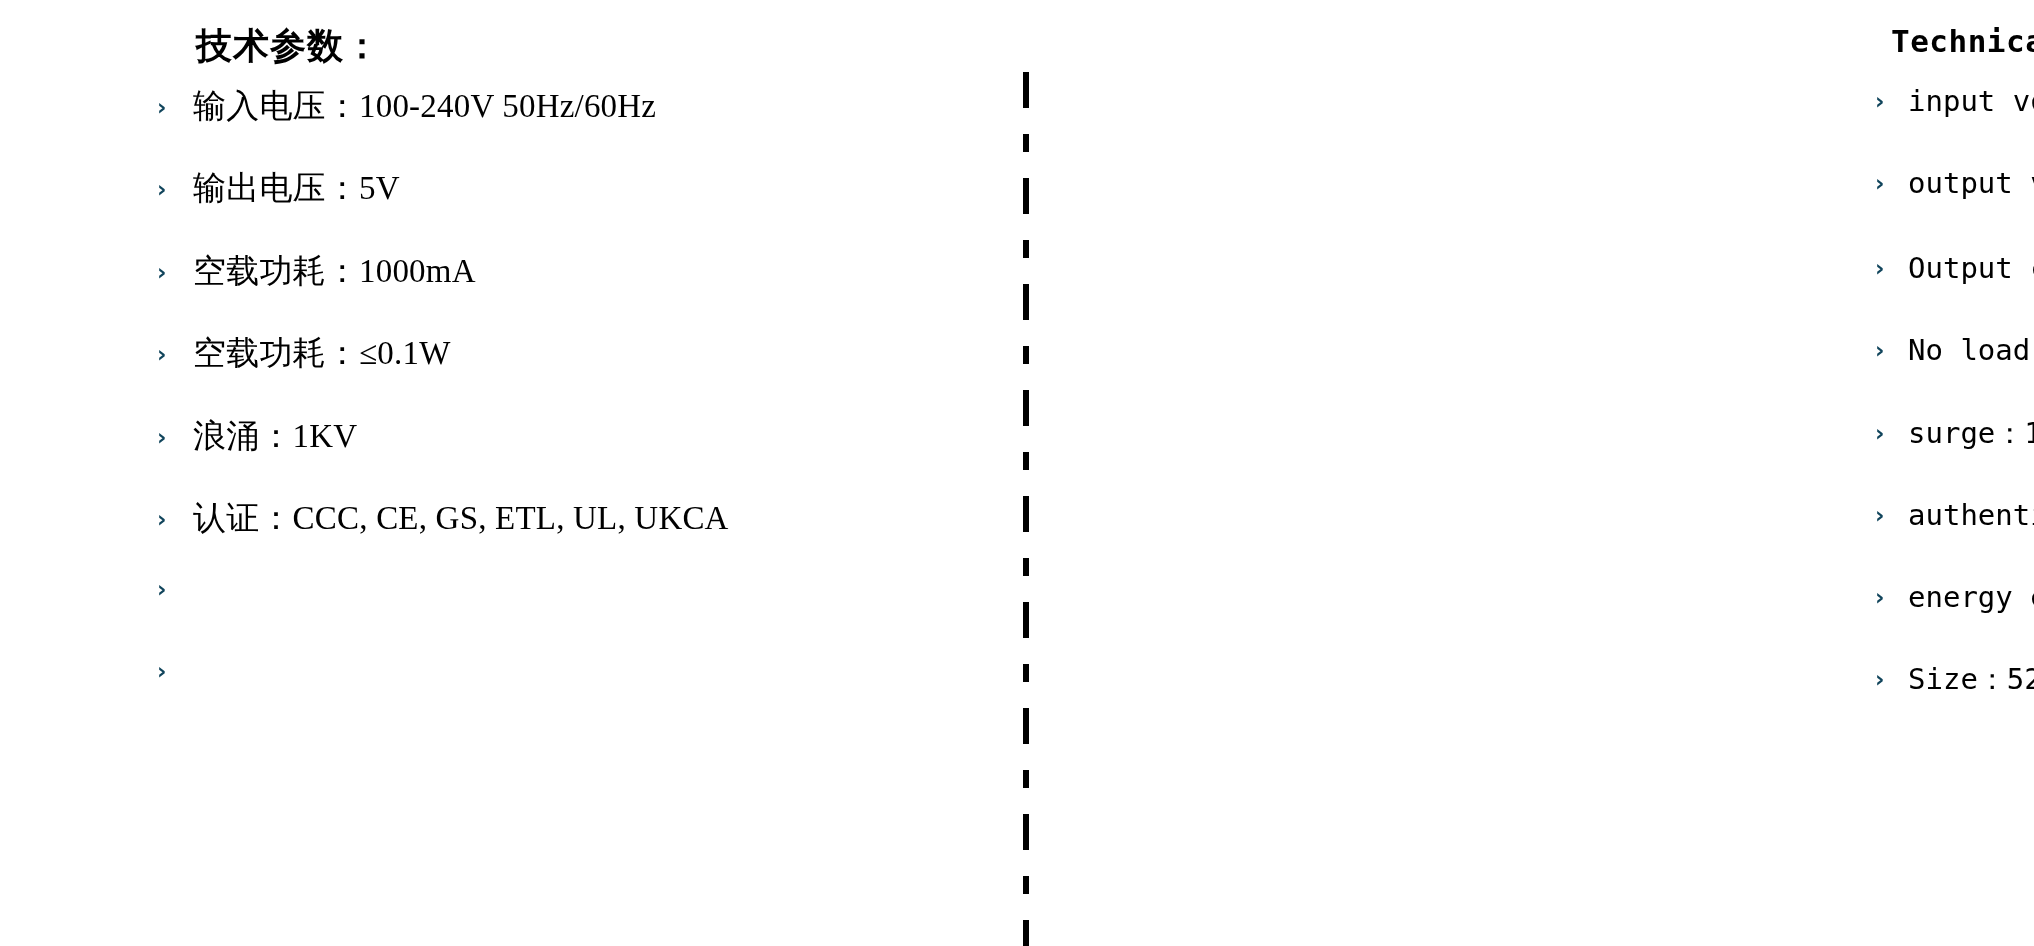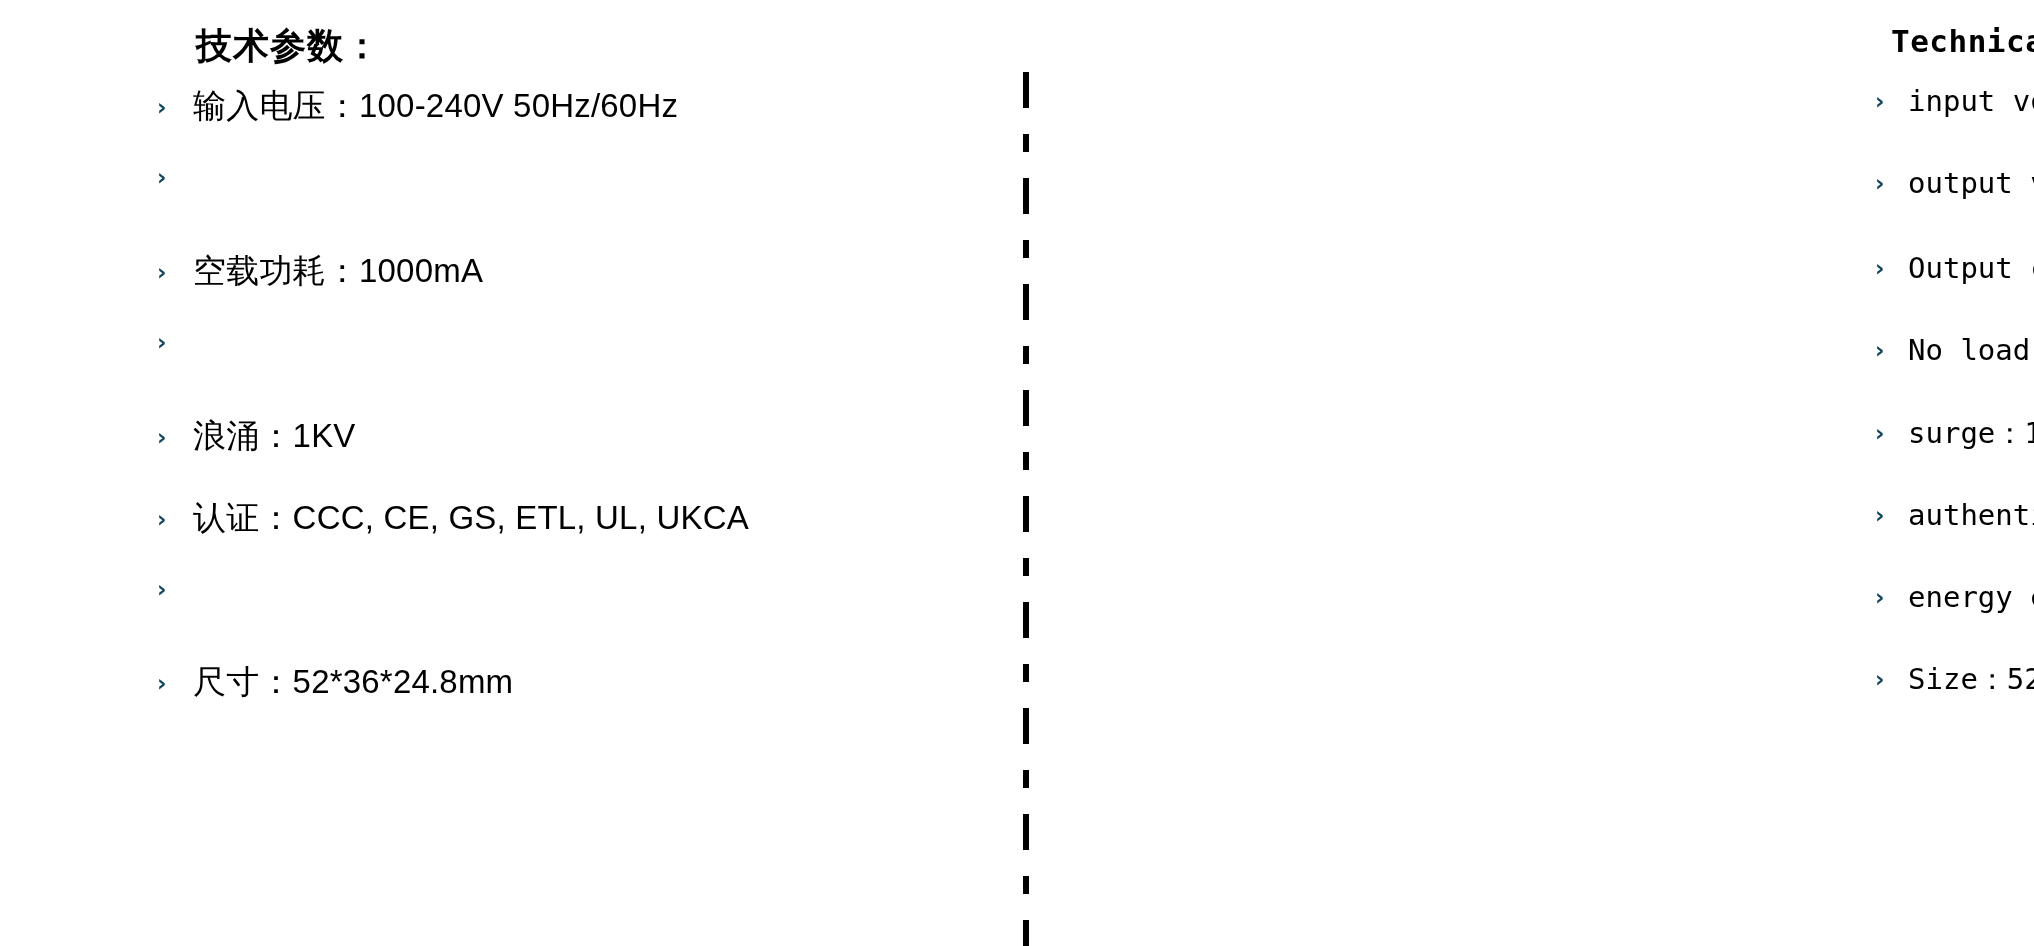--- a/index.html
+++ b/index.html
@@ -105,21 +105,21 @@
   }
 
   
   .column-cn .spec-row { left: 157px; }
   .column-cn .chevron {
     font-size: 23px;
     width: 36px;
     transform: translateY(-2px);
   }
   .column-cn .spec-text {
-    font-family: Liberation Sans, sans-serif;
+    font-family: Liberation Serif, serif;
     font-size: 33px;
     letter-spacing: 0.2px;
   }
 
   
   .column-en .spec-row { left: 849px; }
   .column-en .chevron {
     font-size: 23px;
     width: 33px;
     transform: translateY(-2px);
@@ -149,42 +149,43 @@
 
     <h1 class="col-title title-cn">技术参数：</h1>
 
     <ul class="spec-list">
       <li class="spec-row r0">
         <span class="chevron">›</span>
         <span class="spec-text">输入电压：100-240V 50Hz/60Hz</span>
       </li>
       <li class="spec-row r1">
         <span class="chevron">›</span>
+        <span class="spec-text">输出电压：5V</span>
       </li>
       <li class="spec-row r2">
         <span class="chevron">›</span>
         <span class="spec-text">空载功耗：1000mA</span>
       </li>
       <li class="spec-row r3">
         <span class="chevron">›</span>
+        <span class="spec-text">空载功耗：≤0.1W</span>
       </li>
       <li class="spec-row r4">
         <span class="chevron">›</span>
         <span class="spec-text">浪涌：1KV</span>
       </li>
       <li class="spec-row r5">
         <span class="chevron">›</span>
         <span class="spec-text">认证：CCC, CE, GS, ETL, UL, UKCA</span>
       </li>
       <li class="spec-row r6">
         <span class="chevron">›</span>
       </li>
       <li class="spec-row r7">
         <span class="chevron">›</span>
-        <span class="spec-text">尺寸：52*36*24.8mm</span>
       </li>
     </ul>
   </section>
 
   <div class="divider"></div>
 
   <section class="column column-en">
 
     <h1 class="col-title title-en">Technical parameters:</h1>
 

